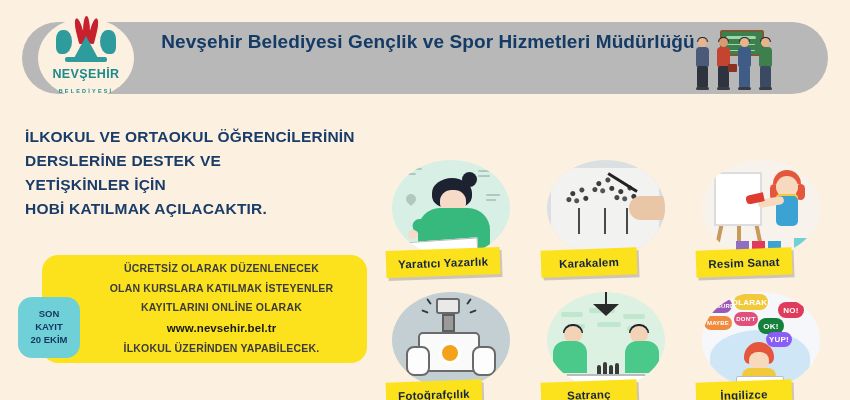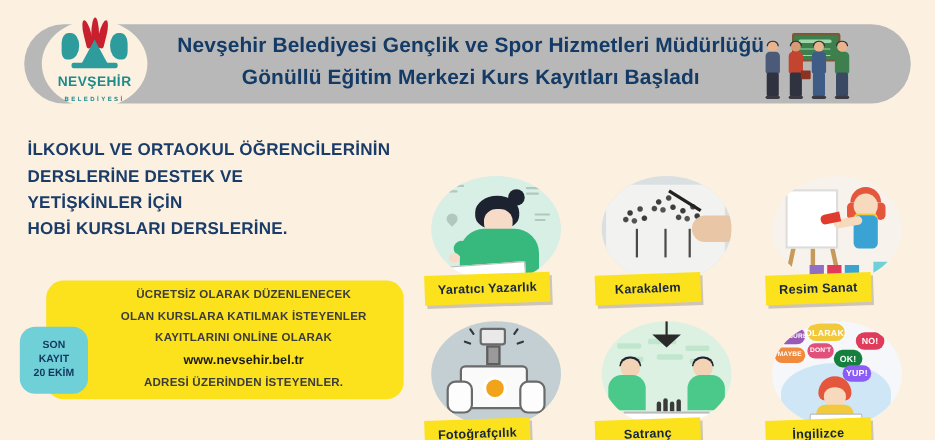--- a/index.html
+++ b/index.html
@@ -285,21 +285,20 @@
     <div class="horse hl"></div>
       <div class="horse hr"></div>
     <div class="base"></div>
   </div>
   <div class="logo-name">NEVŞEHİR</div>
   <div class="logo-sub">BELEDİYESİ</div>
 </div>
 
 <div class="header-title">
   <div>Nevşehir Belediyesi Gençlik ve Spor Hizmetleri Müdürlüğü</div>
-  <div>Gönüllü Eğitim Merkezi Kurs Kayıtları Başladı</div>
 </div>
 
 <div class="header-people">
   <div class="chalkboard"></div>
   <div class="person p1">
     <div class="hair"></div>
       <div class="head"></div>
       <div class="torso"></div>
       <div class="legs"></div>
       <div class="shoes"></div>
@@ -325,29 +324,29 @@
       <div class="torso"></div>
       <div class="legs"></div>
       <div class="shoes"></div>
   </div>
 </div>
 
 <div class="headline">
   <div>İLKOKUL VE ORTAOKUL ÖĞRENCİLERİNİN</div>
   <div>DERSLERİNE DESTEK VE</div>
   <div>YETİŞKİNLER İÇİN</div>
-  <div>HOBİ KURSLARI DERSLERİNE.</div>
+  <div>HOBİ KATILMAK AÇILACAKTIR.</div>
 </div>
 
 <div class="yellow-box">
   <div class="ln">ÜCRETSİZ OLARAK DÜZENLENECEK</div>
   <div class="ln">OLAN KURSLARA KATILMAK İSTEYENLER</div>
   <div class="ln">KAYITLARINI ONLİNE OLARAK</div>
   <div class="url">www.nevsehir.bel.tr</div>
-  <div class="ln">ADRESİ ÜZERİNDEN İSTEYENLER.</div>
+  <div class="ln">İLKOKUL ÜZERİNDEN YAPABİLECEK.</div>
 </div>
 
 <div class="son-kayit">
   <span>SON</span>
   <span>KAYIT</span>
   <span>20 EKİM</span>
 </div>
 
 <div class="cards">
 

